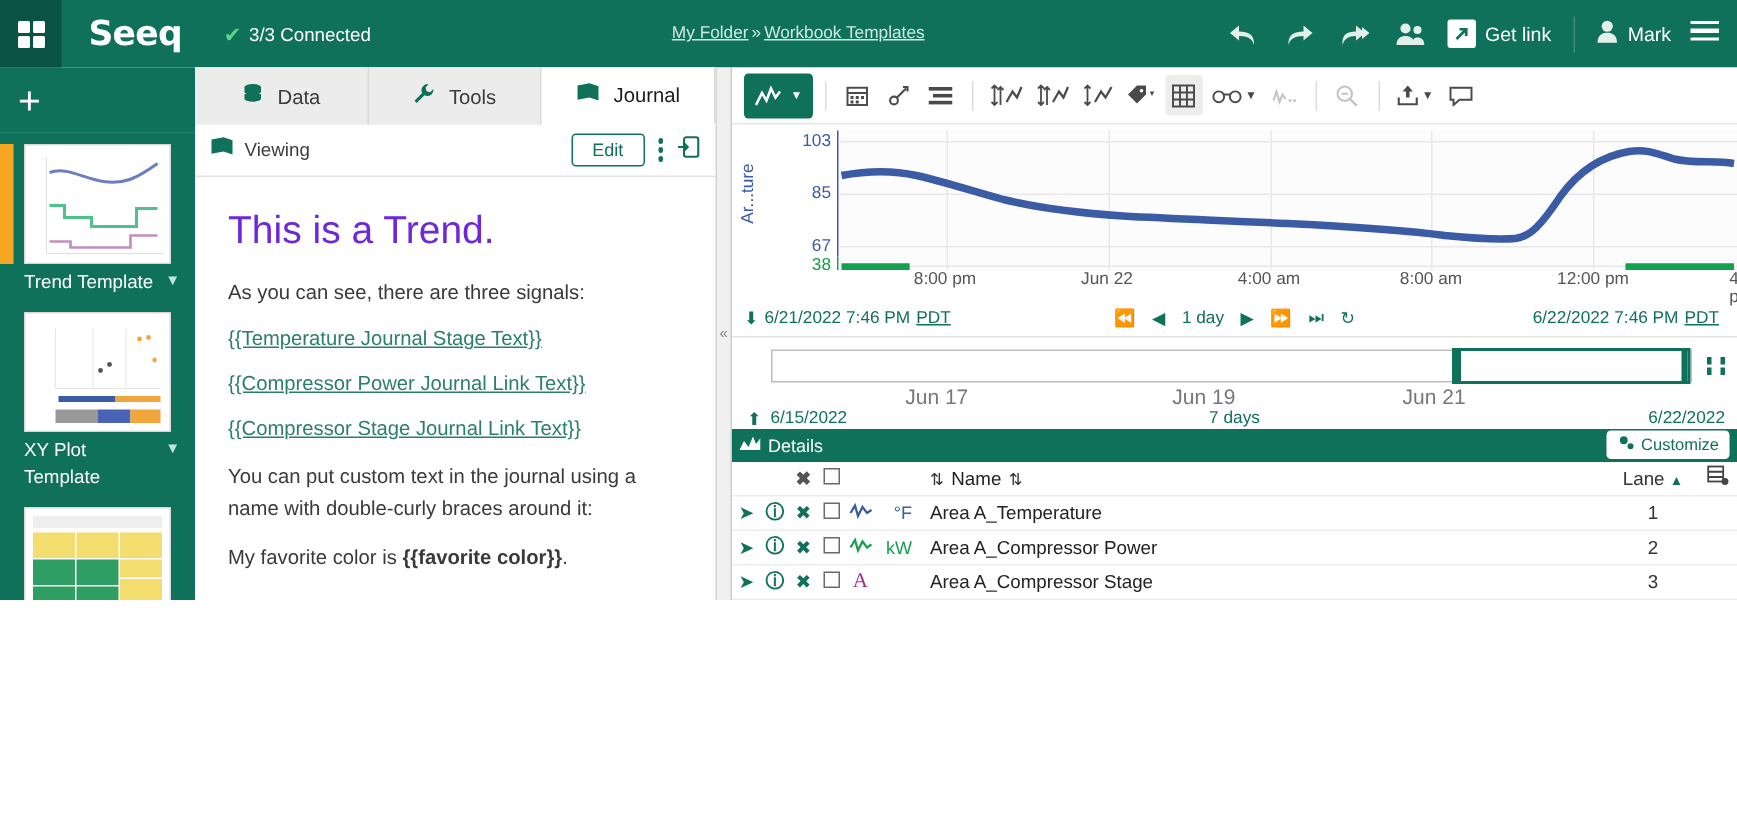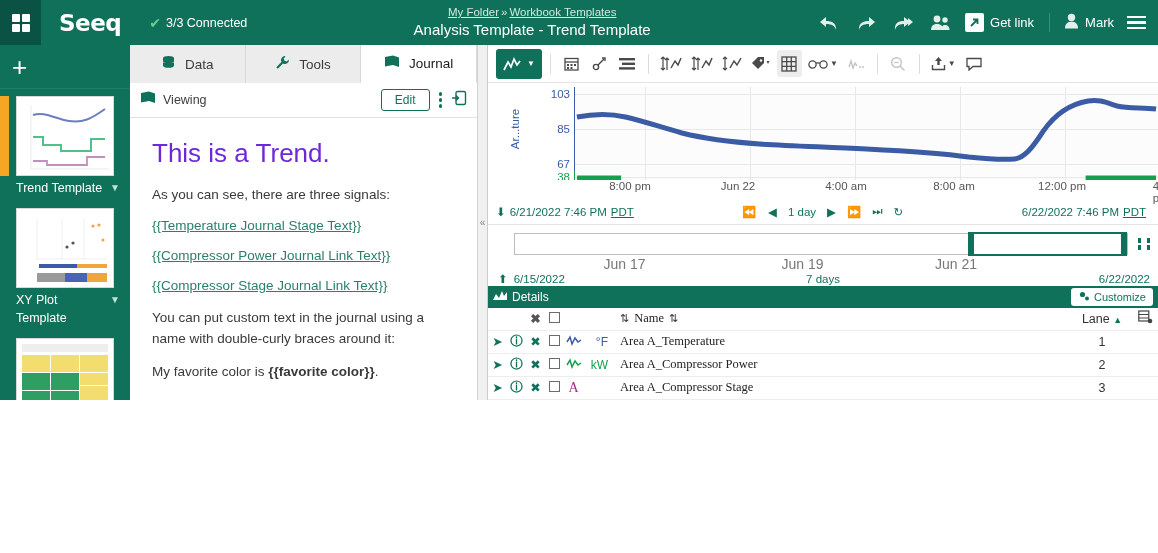--- a/index.html
+++ b/index.html
@@ -25,21 +25,21 @@
     font-size: 23px; font-weight: bold; letter-spacing: -0.5px;
     margin-left: 18px; color: #fff; font-family: "DejaVu Sans", sans-serif;
   }
   .conn { margin-left: 28px; font-size: 12.5px; display: flex; align-items: center; gap: 5px; }
   .conn .chk { color: #5fd38d; font-size: 14px; }
   .hdr-center { flex: 1; text-align: center; line-height: 1.25; }
   .crumb { font-size: 11.5px; }
   .crumb a { color: #cfe9df; text-decoration: underline; }
   .crumb span.sep { color: #cfe9df; padding: 0 2px; }
   .wbtitle { font-size: 15px; color: #fff; margin-top: 1px; }
-  .hdr-right { display: flex; align-items: center; gap: 13px; padding-right: 12px; }
+  .hdr-right { display: flex; gap: 13px; padding-right: 12px; }
   .hicon { width: 24px; height: 24px; display: flex; align-items: center; justify-content: center; cursor: pointer; }
   .hicon svg { fill: #e3f0ea; }
   .getlink { display: flex; align-items: center; gap: 6px; font-size: 13px; cursor: pointer; }
   .getlink .box { width: 19px; height: 19px; background: #fff; border-radius: 2px; display: flex; align-items: center; justify-content: center; }
   .user { display: flex; align-items: center; gap: 6px; font-size: 13px; cursor: pointer;
           border-left: 1px solid #3d8b78; padding-left: 14px; margin-left: 2px; }
   .burger i { display: block; width: 19px; height: 2.5px; background: #fff; margin: 3px 0; }
 
   
   .body { flex: 1; display: flex; min-height: 0; }
@@ -93,21 +93,21 @@
              padding: 0 8px; border-bottom: 1px solid #e6e6e6; }
   .tbtn { height: 27px; min-width: 25px; display: flex; align-items: center; justify-content: center;
           border-radius: 3px; cursor: pointer; color: #4a4a4a; padding: 0 3px; }
   .tbtn.primary { background: #10715b; color: #fff; padding: 0 7px; gap: 4px; height: 30px; }
   .tbtn.active { background: #ededed; }
   .tbtn.dim { color: #bbb; }
   .tsep { width: 1px; height: 20px; background: #dcdcdc; margin: 0 5px; }
   .caretdn { font-size: 8px; margin-left: 2px; }
 
   
-  .chart { flex: 1; position: relative; min-height: 0; padding: 4px 0 0 16px; overflow: hidden; }
+  .chart { flex: 1; position: relative; min-height: 0; padding: 4px 0 0 0; overflow: hidden; }
   .lane { position: relative; display: flex; }
   .ylab { width: 22px; flex: 0 0 22px; position: relative; }
   .ylab span { position: absolute; left: 50%; top: 50%; transform: translate(-50%,-50%) rotate(-90deg);
                white-space: nowrap; font-size: 11.5px; }
   .yticks { width: 48px; flex: 0 0 48px; position: relative; }
   .yticks span { position: absolute; right: 4px; font-size: 11.5px; transform: translateY(-50%); }
   .plot { flex: 1; position: relative; border-left: 1.5px solid; background: #fcfcfc; }
   .gl { position: absolute; left: 0; right: 0; height: 1px; background: #e8e8e8; }
   .glv { position: absolute; top: 0; bottom: 0; width: 1px; background: #e8e8e8; }
   .plot svg { position: absolute; inset: 0; width: 100%; height: 100%; }
@@ -140,21 +140,21 @@
   
   .dhead { height: 22px; flex: 0 0 22px; background: #10715b; color: #fff; display: flex;
            align-items: center; padding: 0 5px; font-size: 12px; gap: 5px; }
   .custbtn { margin-left: auto; background: #fff; color: #10715b; font-size: 11px; border-radius: 3px;
              padding: 2px 7px; display: flex; align-items: center; gap: 4px; cursor: pointer; }
   .dtable { flex: 1; min-height: 0; overflow: hidden; font-size: 12.5px; }
   .dtr { display: flex; align-items: center; height: 23px; border-bottom: 1px solid #ededed; }
   .dtr.hdr { color: #333; font-weight: normal; }
   .cell-ico { width: 19px; text-align: center; color: #10715b; cursor: pointer; }
   .cbox { width: 11px; height: 11px; border: 1.3px solid #6b6b6b; display: inline-block; }
-  .nm { flex: 1; padding-left: 7px; color: #222; font-family: Liberation Serif, serif; }
+  .nm { flex: 1; padding-left: 7px; color: #222; }
   .unit { width: 30px; text-align: right; padding-right: 5px; font-size: 12px; }
   .lane-col { width: 60px; text-align: center; color: #333; }
   .lastcol { width: 26px; text-align: center; color: #10715b; }
 </style>
 </head>
 <body>
 
 <div class="app">
 
   <div class="header">
@@ -169,21 +169,20 @@
     <div class="logo">Seeq</div>
     <div class="conn">
       <span class="chk">✔</span>
       <span>3/3 Connected</span>
     </div>
 
     <div class="hdr-center">
       <div class="crumb">
         <a>My Folder</a><span class="sep">»</span><a>Workbook Templates</a>
       </div>
-      <div class="wbtitle">Analysis Template - Trend Template</div>
     </div>
 
     <div class="hdr-right">
       <div class="hicon">
         <svg width="20" height="18" viewBox="0 0 20 18">
             <path d="M7 3 L1 8 L7 13 L7 10 C13 10 16 12 17 16 C17.5 9 13 7 7 7 Z"></path>
           </svg>
       </div>
       <div class="hicon">
         <svg width="20" height="18" viewBox="0 0 20 18">

